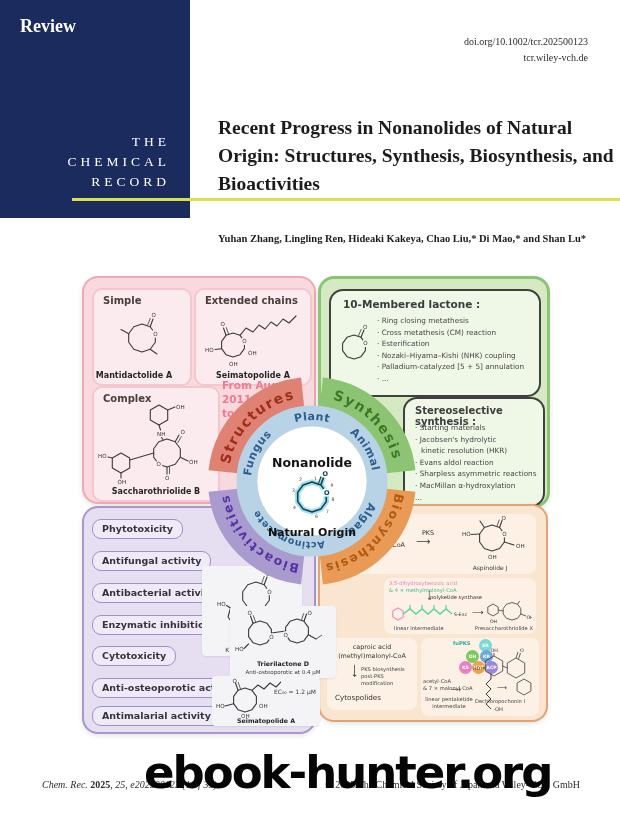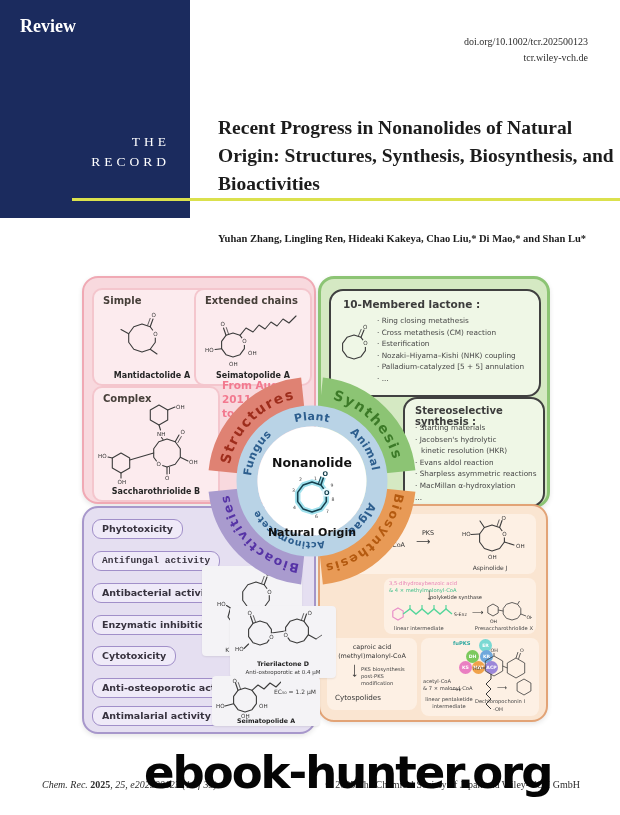--- a/index.html
+++ b/index.html
@@ -64,33 +64,34 @@
 </style>
 </head>
 <body>
 
 <div id="page">
 
   <div class="navy">
     <div class="kicker">Review</div>
     <div class="journal">
       <div>THE</div>
+      <div>CHEMICAL</div>
       <div>RECORD</div>
     </div>
   </div>
   <div class="doi">
     <div>doi.org/10.1002/tcr.202500123</div>
     <div>tcr.wiley-vch.de</div>
   </div>
   <div class="yline"></div>
   <div class="title">Recent Progress in Nonanolides of Natural Origin: Structures, Synthesis, Biosynthesis, and Bioactivities</div>
   <div class="authors">Yuhan Zhang, Lingling Ren, Hideaki Kakeya, Chao Liu,* Di Mao,* and Shan Lu*</div>
 
   <div class="q q-pink">
-    <div class="ibox ibox-pink" style="left:8px;top:10px;width:96px;height:94px;padding-left:36px;">
+    <div class="ibox ibox-pink" style="left:8px;top:10px;width:96px;height:94px;">
       <div class="bhead" style="position:absolute;left:9px;top:5px;">Simple</div>
       <svg style="position:absolute;left:3px;top:18px;" width="90" height="56" viewBox="0 0 90 56">
         <polygon class="bond" points="58.3,25.7 53.2,18.7 45,16 36.8,18.7 31.7,25.7 31.7,34.3 36.8,41.3 45,44 53.2,41.3 58.3,34.3"></polygon>
         <line class="bond" x1="53.2" y1="18.7" x2="56" y2="11"></line>
           <line class="bond-thin" x1="50.5" y1="17.6" x2="53.3" y2="10"></line>
         <circle cx="58.3" cy="25.7" r="4" fill="#fcebee"></circle>
         <text class="atom" x="56.2" y="27.8">O</text>
         <text class="atom" x="54.5" y="9">O</text>
         <line class="bond" x1="31.7" y1="25.7" x2="24" y2="21.5"></line>
         <line class="bond" x1="53.2" y1="41.3" x2="60" y2="46"></line>
@@ -181,21 +182,21 @@
         <div>· Evans aldol reaction</div>
         <div>· Sharpless asymmetric reactions</div>
         <div>· MacMillan α-hydroxylation</div>
         <div>...</div>
       </div>
     </div>
   </div>
 
   <div class="q q-purple">
     <div class="pill" style="top:11px;">Phytotoxicity</div>
-    <div class="pill" style="top:43px;font-family:Liberation Mono, monospace;">Antifungal activity</div>
+    <div class="pill" style="top:43px;">Antifungal activity</div>
     <div class="pill" style="top:75px;">Antibacterial activity</div>
     <div class="pill" style="top:107px;">Enzymatic inhibition</div>
     <div class="pill" style="top:138px;">Cytotoxicity</div>
     <div class="pill" style="top:170px;">Anti-osteoporotic activity</div>
     <div class="pill" style="top:198px;">Antimalarial activity</div>
 
     <div class="panel" style="left:118px;top:58px;width:100px;height:90px;">
       <svg style="position:absolute;left:14px;top:4px;" width="72" height="66" viewBox="0 0 72 66">
         <polygon class="bond" points="53.3,21.7 48.2,14.7 40,12 31.8,14.7 26.7,21.7 26.7,30.3 31.8,37.3 40,40 48.2,37.3 53.3,30.3"></polygon>
         <line class="bond" x1="48.2" y1="14.7" x2="51" y2="7"></line>

